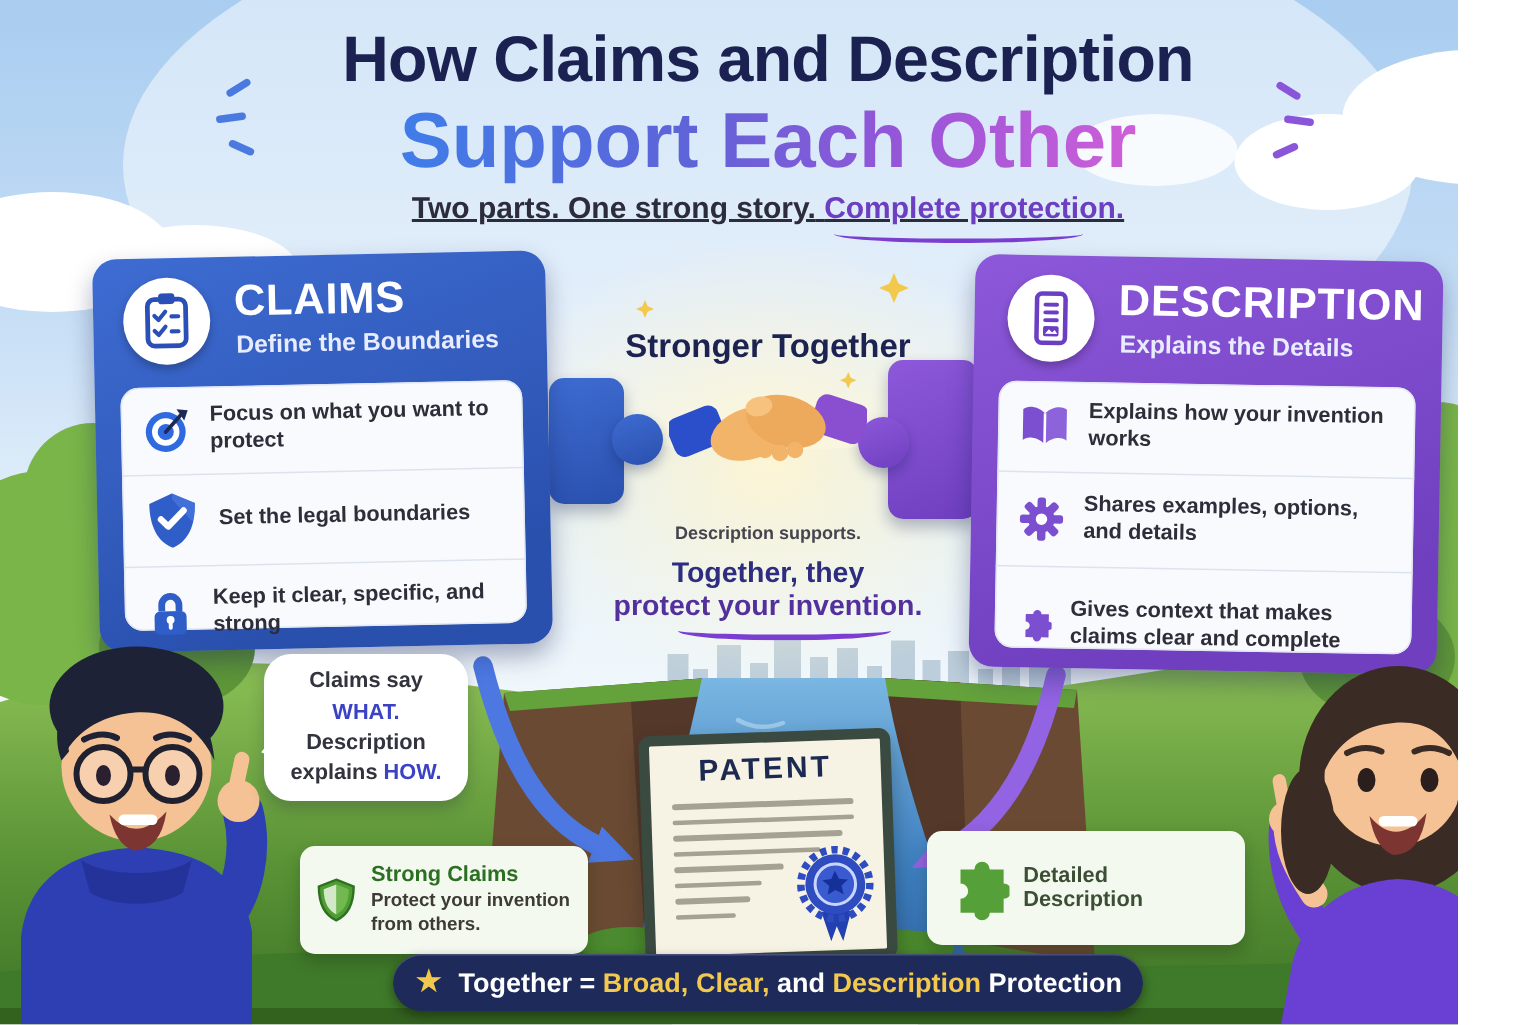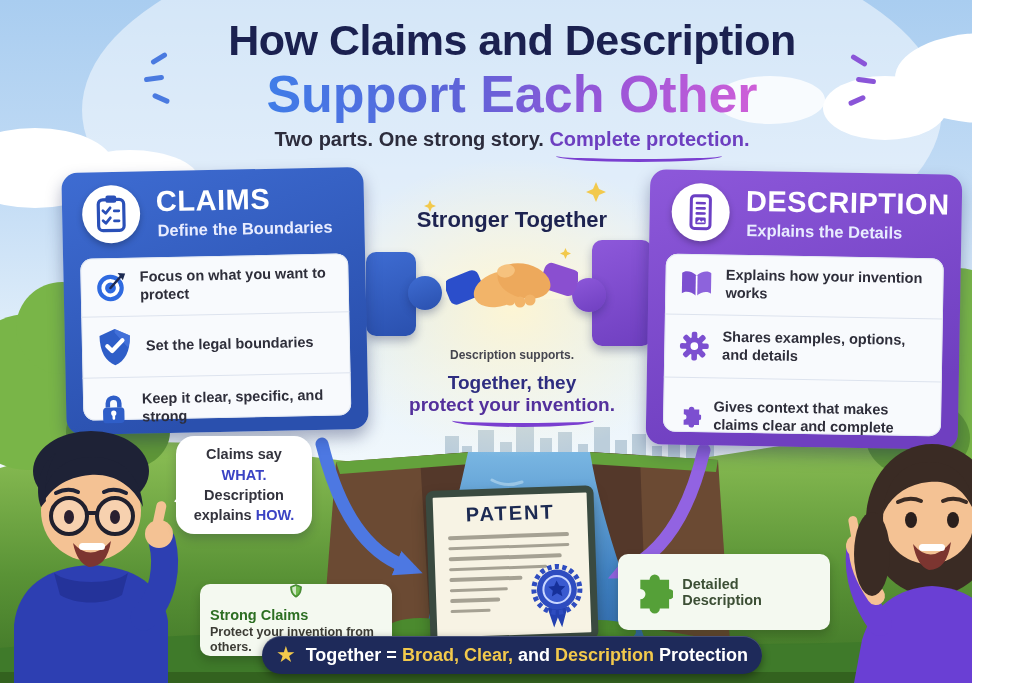--- a/index.html
+++ b/index.html
@@ -9,21 +9,21 @@
   .abs{position:absolute;}
   svg{display:block;}
 
   
   .title1{left:0;top:16px;width:1024px;text-align:center;font-size:43px;font-weight:700;
     color:#1b2150;letter-spacing:-.5px;z-index:4;}
   .title2{left:0;top:64px;width:1024px;text-align:center;font-size:52px;font-weight:700;z-index:4;}
   .grad{background:linear-gradient(90deg,#3f7de8 0%,#5f63d8 40%,#9a55d8 70%,#cf5fd8 100%);
     -webkit-background-clip:text;background-clip:text;color:transparent;}
   .subtitle{left:0;top:128px;width:1024px;text-align:center;font-size:20px;font-weight:700;
-    color:#2c2c3c;z-index:4;}
+    color:#2c2c3c;z-index:4;text-decoration:underline;}
   .subtitle .accent{color:#6d3fc0;}
   .sub-underline{left:556px;top:150px;width:166px;height:9px;border-bottom:3px solid #7a3fd0;
     border-radius:0 0 90% 90%;z-index:4;}
   .dash{position:absolute;height:5px;border-radius:3px;z-index:4;}
   .dash.b{background:#4a7ae0;} .dash.p{background:#8a55d8;}
 
   
   .panel{border-radius:16px;z-index:7;box-shadow:0 8px 16px rgba(20,30,80,.35);}
   .panel.blue{left:64px;top:170px;width:302px;height:262px;transform:rotate(-1.2deg);
     background:linear-gradient(160deg,#3e6cd2 0%,#2a50ae 80%);}
@@ -41,21 +41,21 @@
   .prow + .prow{border-top:1px solid #dde3ee;}
   .prow .txt{font-size:14.5px;font-weight:700;color:#2e2e3a;line-height:1.22;}
   .pz-piece{border-radius:10px;z-index:4;box-shadow:0 5px 10px rgba(20,30,80,.3);}
   .pz-knob{border-radius:50%;z-index:4;box-shadow:0 4px 8px rgba(20,30,80,.3);}
   .pzb{background:linear-gradient(160deg,#3e6cd2,#2a50ae);}
   .pzp{background:linear-gradient(160deg,#8d58da,#6f3fc0);}
 
   
   .glow{left:322px;top:158px;width:380px;height:300px;z-index:1;border-radius:50%;
     background:radial-gradient(closest-side,rgba(255,246,210,.95),rgba(255,246,210,0));}
-  .stronger{left:392px;top:207px;width:240px;text-align:center;font-size:22px;font-weight:700;
+  .stronger{left:392px;top:218px;width:240px;text-align:center;font-size:22px;font-weight:700;
     color:#1d2350;z-index:6;}
   .cline{left:382px;width:260px;text-align:center;z-index:6;font-weight:700;}
   .cl1{top:326px;font-size:16px;color:#45454f;}
   .cl2{top:348px;font-size:12px;color:#45454f;}
   .cl3{top:372px;font-size:19px;color:#2e2d80;}
   .cl4{top:394px;font-size:19px;color:#53309c;}
   .ctr-underline{left:452px;top:414px;width:142px;height:9px;border-bottom:4px solid #7a3fd0;
     border-radius:0 0 90% 90%;z-index:6;}
   .handshake{left:446px;top:244px;z-index:5;}
   .sparkle{z-index:6;}
@@ -79,21 +79,21 @@
   .plines{margin:9px 14px 0 14px;display:flex;flex-direction:column;gap:7px;}
   .pline{height:3.5px;background:#a5a193;border-radius:2px;}
   .pline:nth-child(1){width:96%;} .pline:nth-child(2){width:96%;} .pline:nth-child(3){width:90%;}
   .pline:nth-child(4){width:78%;} .pline:nth-child(5){width:58%;} .pline:nth-child(6){width:46%;}
   .pline:nth-child(7){width:40%;} .pline:nth-child(8){width:32%;}
   .seal{position:absolute;right:6px;bottom:4px;}
 
   
   .gcard{background:#f4f9f0;border-radius:10px;z-index:10;box-shadow:0 5px 10px rgba(30,50,20,.3);
     display:flex;align-items:center;gap:9px;padding:0 10px;}
-  .gcard.l{left:200px;top:584px;width:172px;height:72px;flex-direction:column;}
+  .gcard.l{left:200px;top:564px;width:172px;height:72px;}
   .gcard.r{left:618px;top:554px;width:192px;height:76px;}
   .gcard .gtitle{font-size:14.5px;font-weight:700;}
   .gcard.l .gtitle{color:#2c6e22;}
   .gcard.r .gtitle{color:#3c4f35;}
   .gcard .gtext{font-size:12.5px;font-weight:700;color:#3c3c35;line-height:1.25;margin-top:2px;}
 
   
   .banner{left:262px;top:636px;width:500px;height:38px;background:#1e2a5a;border-radius:20px;z-index:11;
     display:flex;align-items:center;justify-content:center;gap:10px;
     box-shadow:0 3px 8px rgba(0,0,0,.4), inset 0 1px 0 rgba(255,255,255,.18);}

